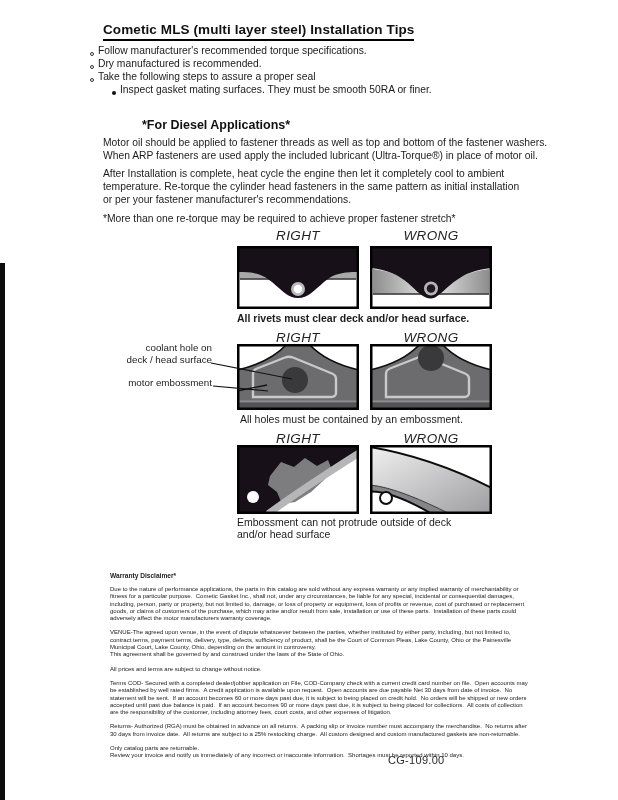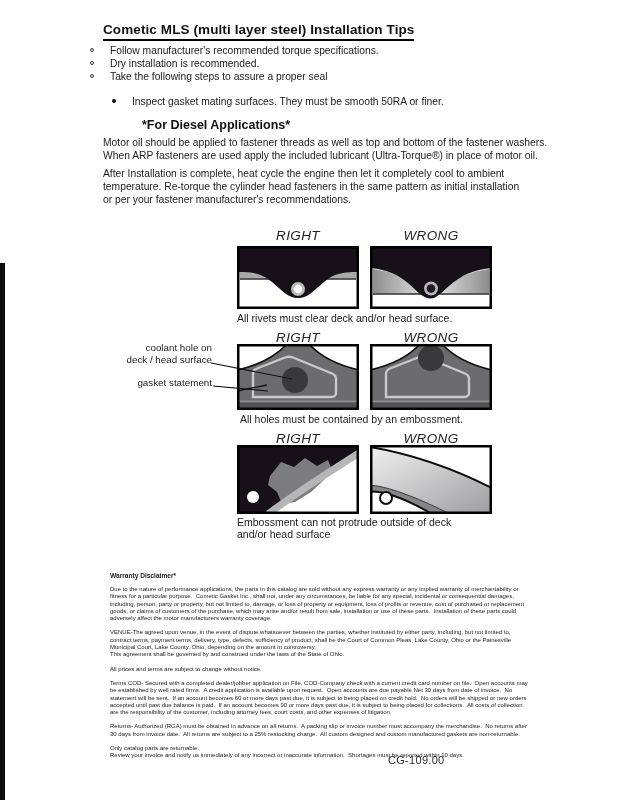--- a/index.html
+++ b/index.html
@@ -9,22 +9,22 @@
     font-family:"Liberation Sans", sans-serif; color:#1a1a1a; overflow:hidden;
   }
   .left-bar { position:absolute; left:0; top:263px; width:5px; height:537px; background:#0c0c0c; }
 
   .doc-title {
     position:absolute; left:103px; top:22px;
     font-size:13.5px; font-weight:700; color:#111;
     border-bottom:2px solid #000; padding-bottom:2px; letter-spacing:0.1px;
   }
   .bullets { position:absolute; left:90px; top:44px; font-size:10.3px; line-height:13px; }
-  .b-row { display:flex; align-items:center;gap:12px; }
-  .b-row.sub { margin-left:22px;margin-top:12px; }
+  .b-row { display:flex; align-items:flex-end; }
+  .b-row.sub { margin-left:22px; }
   .marker-o {
     width:4px; height:4px; border:1px solid #333; border-radius:50%;
     display:inline-block; margin-right:4px; flex:0 0 auto; position:relative; top:-1px;
   }
   .marker-f {
     width:4px; height:4px; background:#111; border-radius:50%;
     display:inline-block; margin-right:4px; flex:0 0 auto; position:relative; top:-1px;
   }
   .diesel-heading { position:absolute; left:103px; top:118px; font-size:12.5px; font-weight:700; color:#111;margin-left:39px; }
   .para { position:absolute; left:103px; font-size:10.3px; line-height:13.2px; white-space:pre; color:#1c1c1c; }
@@ -55,38 +55,39 @@
 
   <div class="doc-title">Cometic MLS (multi layer steel) Installation Tips</div>
 
   <div class="bullets">
     <div class="b-row">
       <span class="marker-o"></span>
       <span>Follow manufacturer's recommended torque specifications.</span>
     </div>
     <div class="b-row">
       <span class="marker-o"></span>
-      <span>Dry installation is recommended.</span>
+      <span>Dry manufactured is recommended.</span>
     </div>
     <div class="b-row">
       <span class="marker-o"></span>
       <span>Take the following steps to assure a proper seal</span>
     </div>
     <div class="b-row sub">
       <span class="marker-f"></span>
       <span>Inspect gasket mating surfaces.  They must be smooth 50RA or finer.</span>
     </div>
   </div>
 
   <div class="diesel-heading">*For Diesel Applications*</div>
   <div class="para p1">Motor oil should be applied to fastener threads as well as top and bottom of the fastener washers.
 When ARP fasteners are used apply the included lubricant (Ultra-Torque®) in place of motor oil.</div>
   <div class="para p2">After Installation is complete, heat cycle the engine then let it completely cool to ambient
 temperature. Re-torque the cylinder head fasteners in the same pattern as initial installation
 or per your fastener manufacturer's recommendations.</div>
+  <div class="para p3">*More than one re-torque may be required to achieve proper fastener stretch*</div>
 
   <div class="rw-label" style="left:237px; top:228px;">RIGHT</div>
   <div class="rw-label" style="left:370px; top:228px;">WRONG</div>
 
   <div class="dbox" style="left:237px; top:246px; height:63px;">
     <svg viewBox="0 0 122 63">
       <rect width="122" height="63" fill="#ffffff"></rect>
       <path d="M3,25.5 C18,26 32,29 46,32.5 L3,32.5 Z" fill="#a9a9a9"></path>
       <path d="M119,25.5 C104,26 90,29 76,32.5 L119,32.5 Z" fill="#a9a9a9"></path>
       <line x1="3" y1="33" x2="119" y2="33" stroke="#2b2b2b" stroke-width="1.3"></line>
@@ -111,28 +112,28 @@
       <rect width="122" height="63" fill="#ffffff"></rect>
       <path d="M3,23 C20,25 34,31 46,39 C52,43 56,46 58,47.5 L3,47.5 Z" fill="url(#gL)"></path>
       <path d="M119,23 C102,25 88,31 76,39 C70,43 66,46 64,47.5 L119,47.5 Z" fill="url(#gR)"></path>
       <line x1="3" y1="48" x2="119" y2="48" stroke="#2b2b2b" stroke-width="1.3"></line>
       <path d="M0,0 H122 V22 C105,23.5 95,28 86,34.5 C78,40 73,46 68,49.5 C65.5,51.5 63.5,52.5 61,52.5 C53,52.5 47,45 38,37 C29,29.5 18,23.5 0,22 Z" fill="#171019"></path>
       <circle cx="61" cy="42.5" r="7" fill="#b5b5b5"></circle>
       <circle cx="61" cy="42.5" r="4.3" fill="#221726"></circle>
       <rect x="1.25" y="1.25" width="119.5" height="60.5" fill="none" stroke="#000" stroke-width="2.5"></rect>
     </svg>
   </div>
-  <div class="caption" style="left:237px; top:312px;">All rivets must clear deck and/or head surface.</div>
+  <div class="caption" style="left:237px; top:312px;font-weight:bold;">All rivets must clear deck and/or head surface.</div>
 
   <div class="rw-label" style="left:237px; top:330px;">RIGHT</div>
   <div class="rw-label" style="left:370px; top:330px;">WRONG</div>
 
   <div class="anno anno1">coolant hole on
 deck / head surface</div>
-  <div class="anno anno2">gasket statement</div>
+  <div class="anno anno2">motor embossment</div>
 
   <div class="dbox" style="left:237px; top:344px; height:66px;">
     <svg viewBox="0 0 122 66">
       <rect width="122" height="66" fill="#6c6c6e"></rect>
       <rect y="56.5" width="122" height="2" fill="#8e8e90"></rect>
       <rect y="58.5" width="122" height="7.5" fill="#525256"></rect>
       <path d="M0,0 H50 C40,11 22,21 0,26 Z" fill="#ffffff" stroke="#0d0d0d" stroke-width="1.6"></path>
       <path d="M122,0 H72 C82,11 100,21 122,26 Z" fill="#ffffff" stroke="#0d0d0d" stroke-width="1.6"></path>
       <circle cx="58" cy="36" r="13" fill="#39393c"></circle>
       <path d="M16,53 L16,30 C16,27.5 17.5,25.5 20,24.5 L48,13.5 C50.5,12.5 53.5,12.5 56,13.5 L95,29.5 C97.5,30.5 99,32.5 99,35 L99,49 C99,51.5 97,53 94.5,53 Z" fill="none" stroke="#c9c9cb" stroke-width="2.4"></path>

